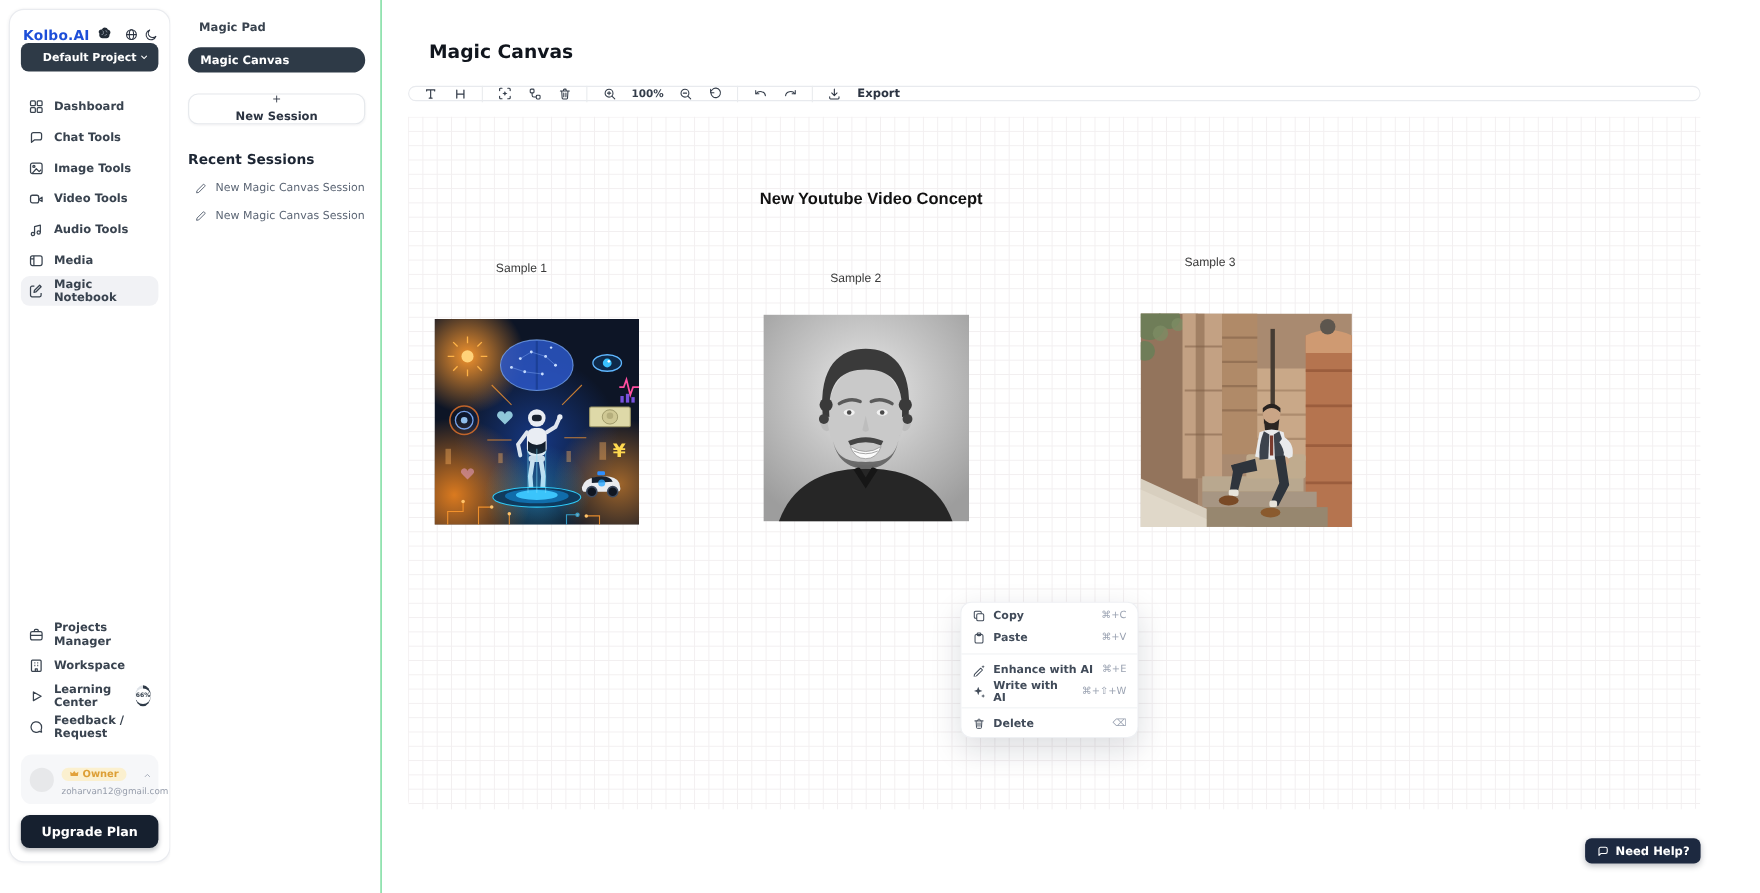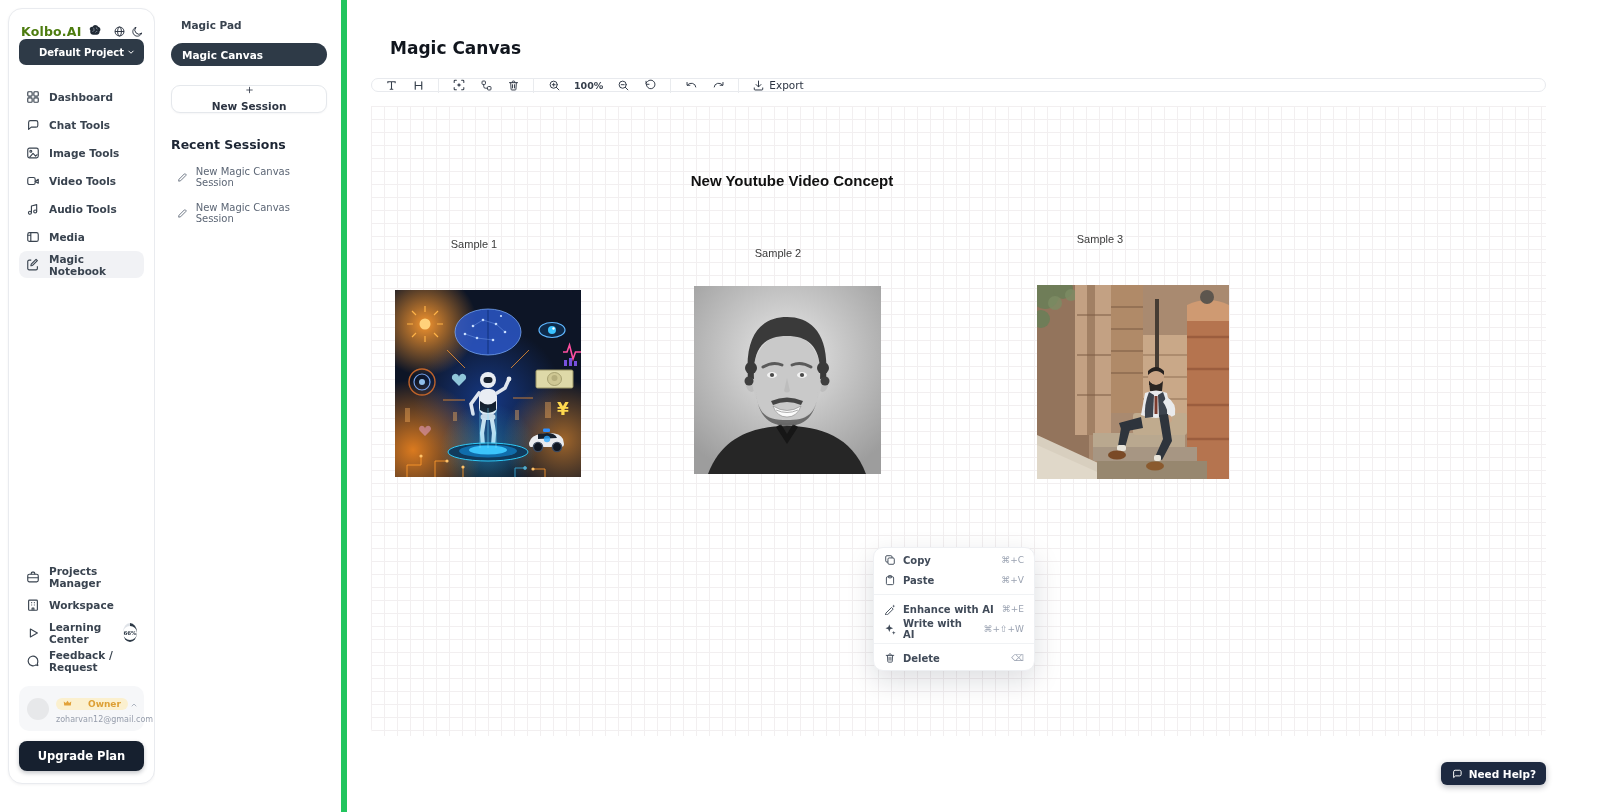--- a/index.html
+++ b/index.html
@@ -4,51 +4,51 @@
 <style>
   html,body{margin:0;padding:0;background:#fff;width:1600px;height:812px;overflow:hidden;
     font-family:"DejaVu Sans",sans-serif;-webkit-font-smoothing:antialiased;}
   .app{position:relative;width:1600px;height:812px;background:#fff;}
 
   
   .sidebar{position:absolute;left:8px;top:8px;width:147px;height:776px;background:#fff;
     border:1px solid #e9ebef;border-radius:14px;box-shadow:0 1px 3px rgba(16,24,40,.05);
     display:flex;flex-direction:column;padding:14px 10px 12px;box-sizing:border-box;}
   .logo-row{display:flex;align-items:center;gap:5px;padding:0 2px;}
-  .logo-text{font-size:12.5px;font-weight:800;color:#4d7c0f;letter-spacing:.2px;}
+  .logo-text{font-size:12.5px;font-weight:800;color:#1d4ed8;letter-spacing:.2px;}
   .logo-row .spacer{flex:1;}
   .icon-btn{display:flex;align-items:center;justify-content:center;color:#2c3442;cursor:pointer;}
   .project-btn{height:26px;background:#2e3a47;border-radius:7px;color:#fff;
     font-size:10px;font-weight:700;display:flex;align-items:center;justify-content:center;
     position:relative;cursor:pointer;}
   .project-btn .chev{position:absolute;right:8px;top:8px;}
   .nav{margin-top:18px;display:flex;flex-direction:column;gap:1px;}
   .nav-item{display:flex;align-items:center;gap:9px;height:27px;padding:0 7px;border-radius:8px;
     font-size:10.5px;font-weight:600;color:#39434f;cursor:pointer;}
   .nav-item.active{background:#f1f2f5;}
   .nav-item svg{flex:0 0 auto;}
   .sb-spacer{flex:1;}
   .ring{width:19px;height:19px;border-radius:50%;background:conic-gradient(#2e3a47 0 66%,#dfe3e8 0);
     display:flex;align-items:center;justify-content:center;margin-left:2px;}
   .ring .inner{width:14px;height:14px;border-radius:50%;background:#fff;display:flex;align-items:center;
     justify-content:center;font-size:5.5px;font-weight:700;color:#2e3a47;}
   .user-card{margin-top:12px;background:#f6f7f9;border-radius:10px;padding:7px 8px;display:flex;
     gap:7px;align-items:center;position:relative;cursor:pointer;}
   .avatar{width:22px;height:22px;border-radius:50%;background:#e7e8ea;flex:0 0 auto;}
   .owner-badge{background:#fbf0cf;color:#dd9f35;font-size:9px;font-weight:700;padding:1px 7px;
-    border-radius:8px;display:inline-flex;align-items:center;gap:16px;width:fit-content;}
+    border-radius:8px;display:inline-flex;align-items:center;gap:3px;width:fit-content;}
   .user-email{font-size:8px;color:#969dab;margin-top:3px;white-space:nowrap;}
   .user-chev{position:absolute;right:6px;top:8px;color:#a7aeba;}
   .upgrade-btn{margin-top:10px;height:30px;background:#16202f;border-radius:8px;color:#fff;
     font-size:11.5px;font-weight:700;display:flex;align-items:center;justify-content:center;
     cursor:pointer;box-shadow:0 2px 4px rgba(16,24,40,.25);}
 
   
   .sessions{position:absolute;left:155px;top:0;bottom:0;width:192px;background:#fff;
-    border-right:6px solid #22c55e;padding:14px 14px 0 16px;box-sizing:border-box;}
+    border-right:1px solid #22c55e;padding:14px 14px 0 16px;box-sizing:border-box;}
   .sess-plain{height:22px;display:flex;align-items:center;padding:0 10px;font-size:10.5px;
     font-weight:600;color:#39434f;cursor:pointer;}
   .sess-active{height:23px;margin-top:7px;background:#2e3a47;border-radius:13px;color:#fff;
     font-size:10.5px;font-weight:700;display:flex;align-items:center;padding:0 11px;cursor:pointer;}
   .new-session{margin-top:19px;height:26px;border:1px solid #e5e8ec;border-radius:9px;background:#fff;
     display:flex;align-items:center;justify-content:center;gap:6px;font-size:10.5px;font-weight:700;
     color:#2c3442;cursor:pointer;box-shadow:0 1px 2px rgba(16,24,40,.04);flex-direction:column;}
   .recent-title{margin-top:24px;font-size:12.5px;font-weight:800;color:#1d2634;}
   .session-item{margin-top:14px;display:flex;gap:8px;align-items:center;font-size:10px;
     font-weight:500;color:#5c6675;cursor:pointer;padding-left:6px;}
@@ -56,21 +56,21 @@
   
   .workspace{position:absolute;left:347px;top:0;right:0;bottom:0;background:#fff;}
   .page-title{position:absolute;left:43px;top:38px;font-size:17px;font-weight:800;color:#10151d;}
   .toolbar{position:absolute;left:24px;top:78px;width:1175px;height:14px;box-sizing:border-box;
     background:#fff;border:1px solid #e8eaee;border-radius:8px;display:flex;align-items:center;
     gap:9px;padding:0 10px;color:#343d4a;}
   .tb-btn{width:18px;height:18px;display:flex;align-items:center;justify-content:center;cursor:pointer;
     color:#343d4a;border-radius:4px;}
   .tb-sep{width:1px;height:15px;background:#e9ebee;margin:0 2px;}
   .zoom-label{font-size:9.5px;font-weight:600;color:#343d4a;padding:0 2px;}
-  .export-btn{display:flex;align-items:center;gap:4px;font-size:10.5px;font-weight:400;
+  .export-btn{display:flex;align-items:center;gap:14px;font-size:10.5px;font-weight:700;
     color:#2c3442;cursor:pointer;padding:0 2px;}
 
   .canvas{position:absolute;left:24px;top:106px;width:1175px;height:630px;background:#fff;
     background-image:linear-gradient(to right,#f2eff0 1px,transparent 1px),
                      linear-gradient(to bottom,#f2eff0 1px,transparent 1px);
     background-size:13px 13px;border-radius:0 0 8px 8px;}
   .canvas-heading{position:absolute;left:421px;top:66px;transform:translateX(-50%);
     font-family:"Liberation Sans",sans-serif;font-size:15px;font-weight:700;color:#111;white-space:nowrap;}
   .sample-label{position:absolute;transform:translateX(-50%);font-family:"Liberation Sans",sans-serif;
     font-size:11px;color:#3a3a3a;white-space:nowrap;}

